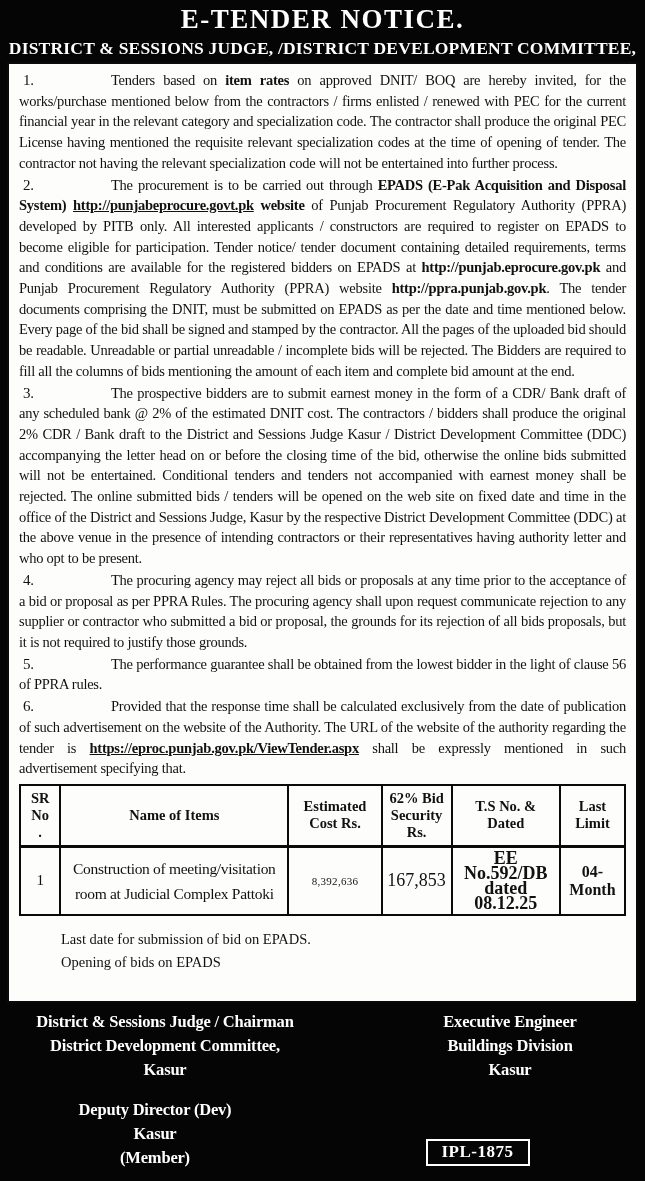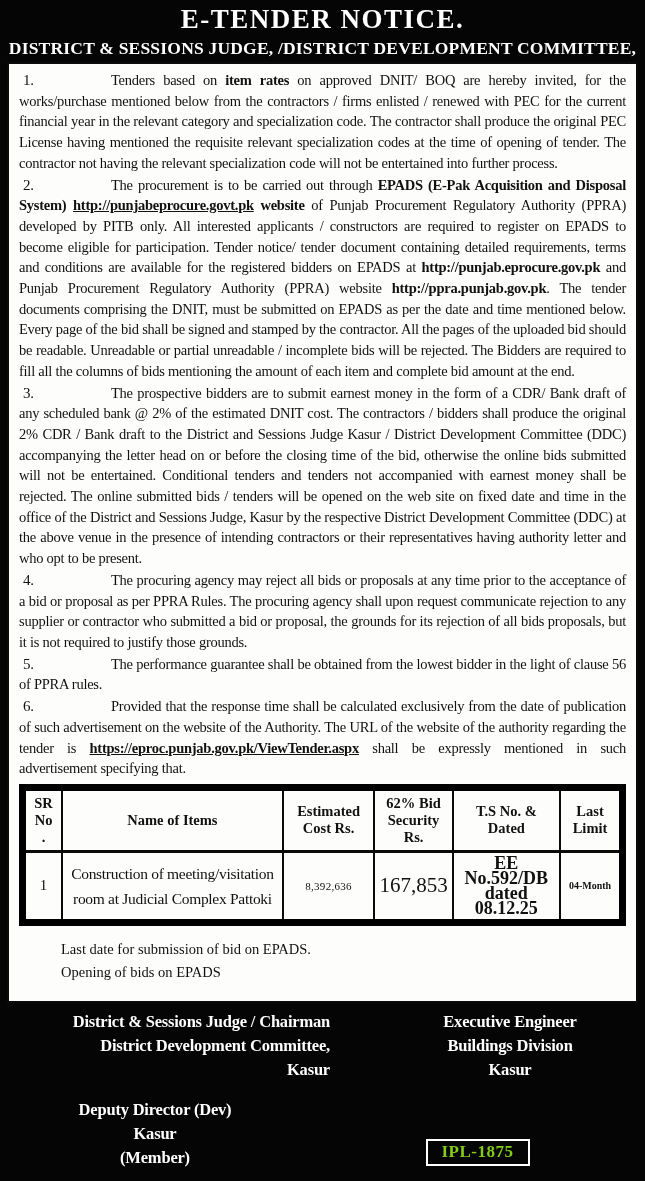--- a/index.html
+++ b/index.html
@@ -39,21 +39,21 @@
   .para .pnum {
     position:absolute; left:4px; top:0;
     font-size:15px;
   }
   .para .ptext { display:block; text-indent:92px; }
   .b { font-weight:bold; }
   .u { text-decoration:underline; }
   
   table.items {
     width:100%; border-collapse:collapse; margin-top:5px;
-    border:7px solid #000000;
+    border:1px solid #000000;
   }
   table.items th, table.items td {
     border:2px solid #0a0a0a;
     text-align:center; vertical-align:middle;
     white-space:pre-line;
   }
   table.items th {
     font-size:14.5px; font-weight:bold; line-height:17px;
     padding:4px 2px;
     border-bottom:3px solid #0a0a0a;
@@ -61,43 +61,43 @@
   table.items td { padding:3px 4px; }
   .col-sr   { width:42px; }
   .col-name { width:240px; }
   .col-cost { width:96px; }
   .col-sec  { width:70px; }
   .col-ts   { width:110px; }
   .col-time { width:66px; }
   td.cell-name { text-align:left; font-size:15.5px; line-height:25px; letter-spacing:-0.3px; padding-left:5px; }
   td.cell-sr   { font-size:15px; }
   td.cell-cost { font-size:11px; letter-spacing:.3px; }
-  td.cell-sec  { font-size:21px; vertical-align:bottom; padding-bottom:5px; }
+  td.cell-sec  { font-size:18px; vertical-align:bottom; padding-bottom:5px; }
   td.cell-ts   { font-size:18px; font-weight:bold; vertical-align:top; line-height:15px; }
-  td.cell-time { font-size:10px; font-weight:bold; vertical-align:top; }
+  td.cell-time { font-size:16px; font-weight:bold; vertical-align:top; }
   
   .schedule { display:flex; margin-top:12px; }
   .sch-labels { padding-left:42px; font-size:14.5px; line-height:23px; }
   .sch-values { margin-left:auto; padding-right:18px; font-weight:bold; font-size:16.5px; line-height:23px; white-space:pre; letter-spacing:-0.2px; }
   
   .footer {
     position:absolute; left:0; right:0; top:1003px; bottom:0;
     color:#fff; padding-top:7px;
   }
   .sig-row { display:flex; }
   .sig-block { text-align:center; font-weight:bold; font-size:16.5px; line-height:24px; letter-spacing:-0.2px; }
-  .tl { width:330px;text-align:right; }
+  .tl { width:330px; }
   .tr { width:270px; margin-left:auto; }
   .row2 { margin-top:16px; align-items:flex-end; }
   .bl { width:310px; }
   .br { width:260px; margin-left:auto; padding-right:5px; }
   .ipl-wrap { flex:1; display:flex; justify-content:center; align-items:flex-end; padding-bottom:4px; }
   .ipl-box {
     border:2px solid #fff; padding:1px 14px 2px 14px;
-    font-weight:bold; font-size:17px; color:#84cc16; letter-spacing:.5px;
+    font-weight:bold; font-size:17px; color:#ffffff; letter-spacing:.5px;
   }
 </style>
 </head>
 <body>
 
 <div class="page">
 
   <div class="masthead">
     <div class="title">E-TENDER NOTICE.</div>
     <div class="subtitle">DISTRICT &amp; SESSIONS JUDGE, /DISTRICT DEVELOPMENT COMMITTEE, KASUR</div>

